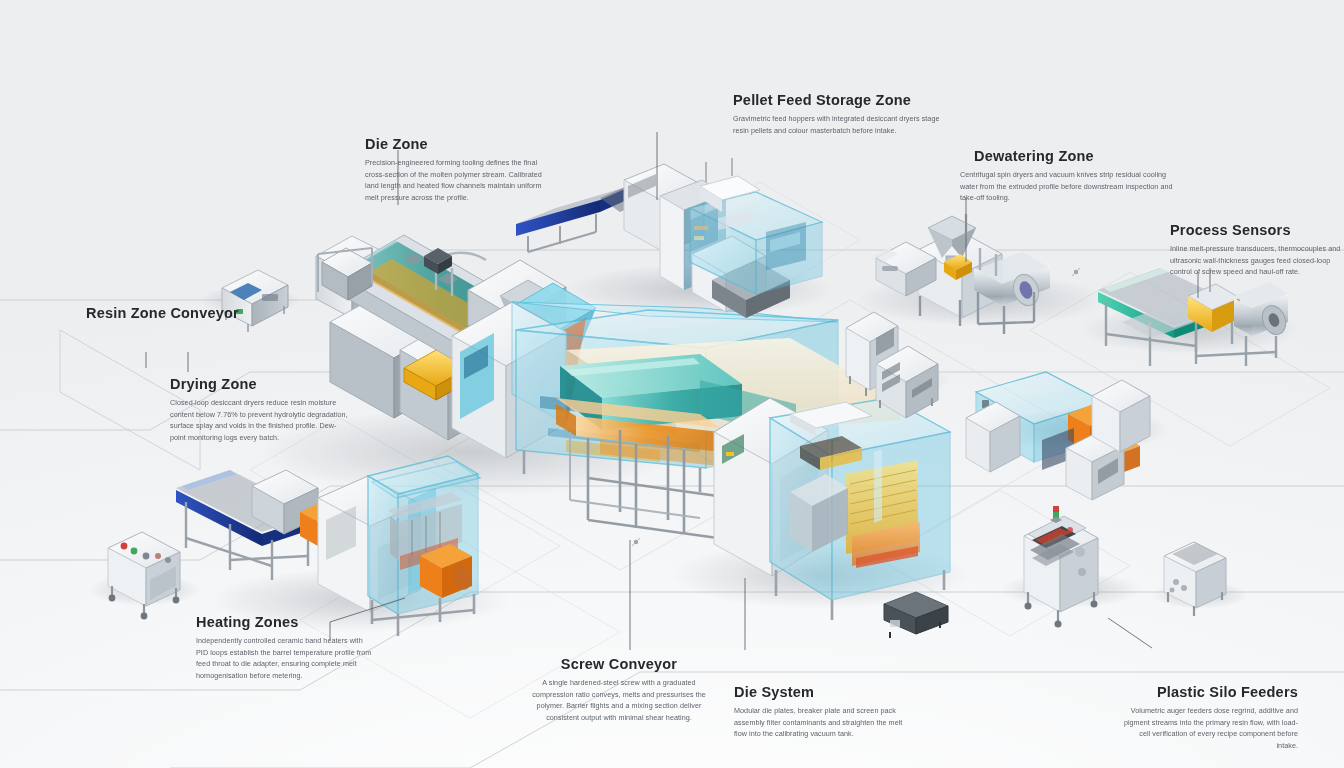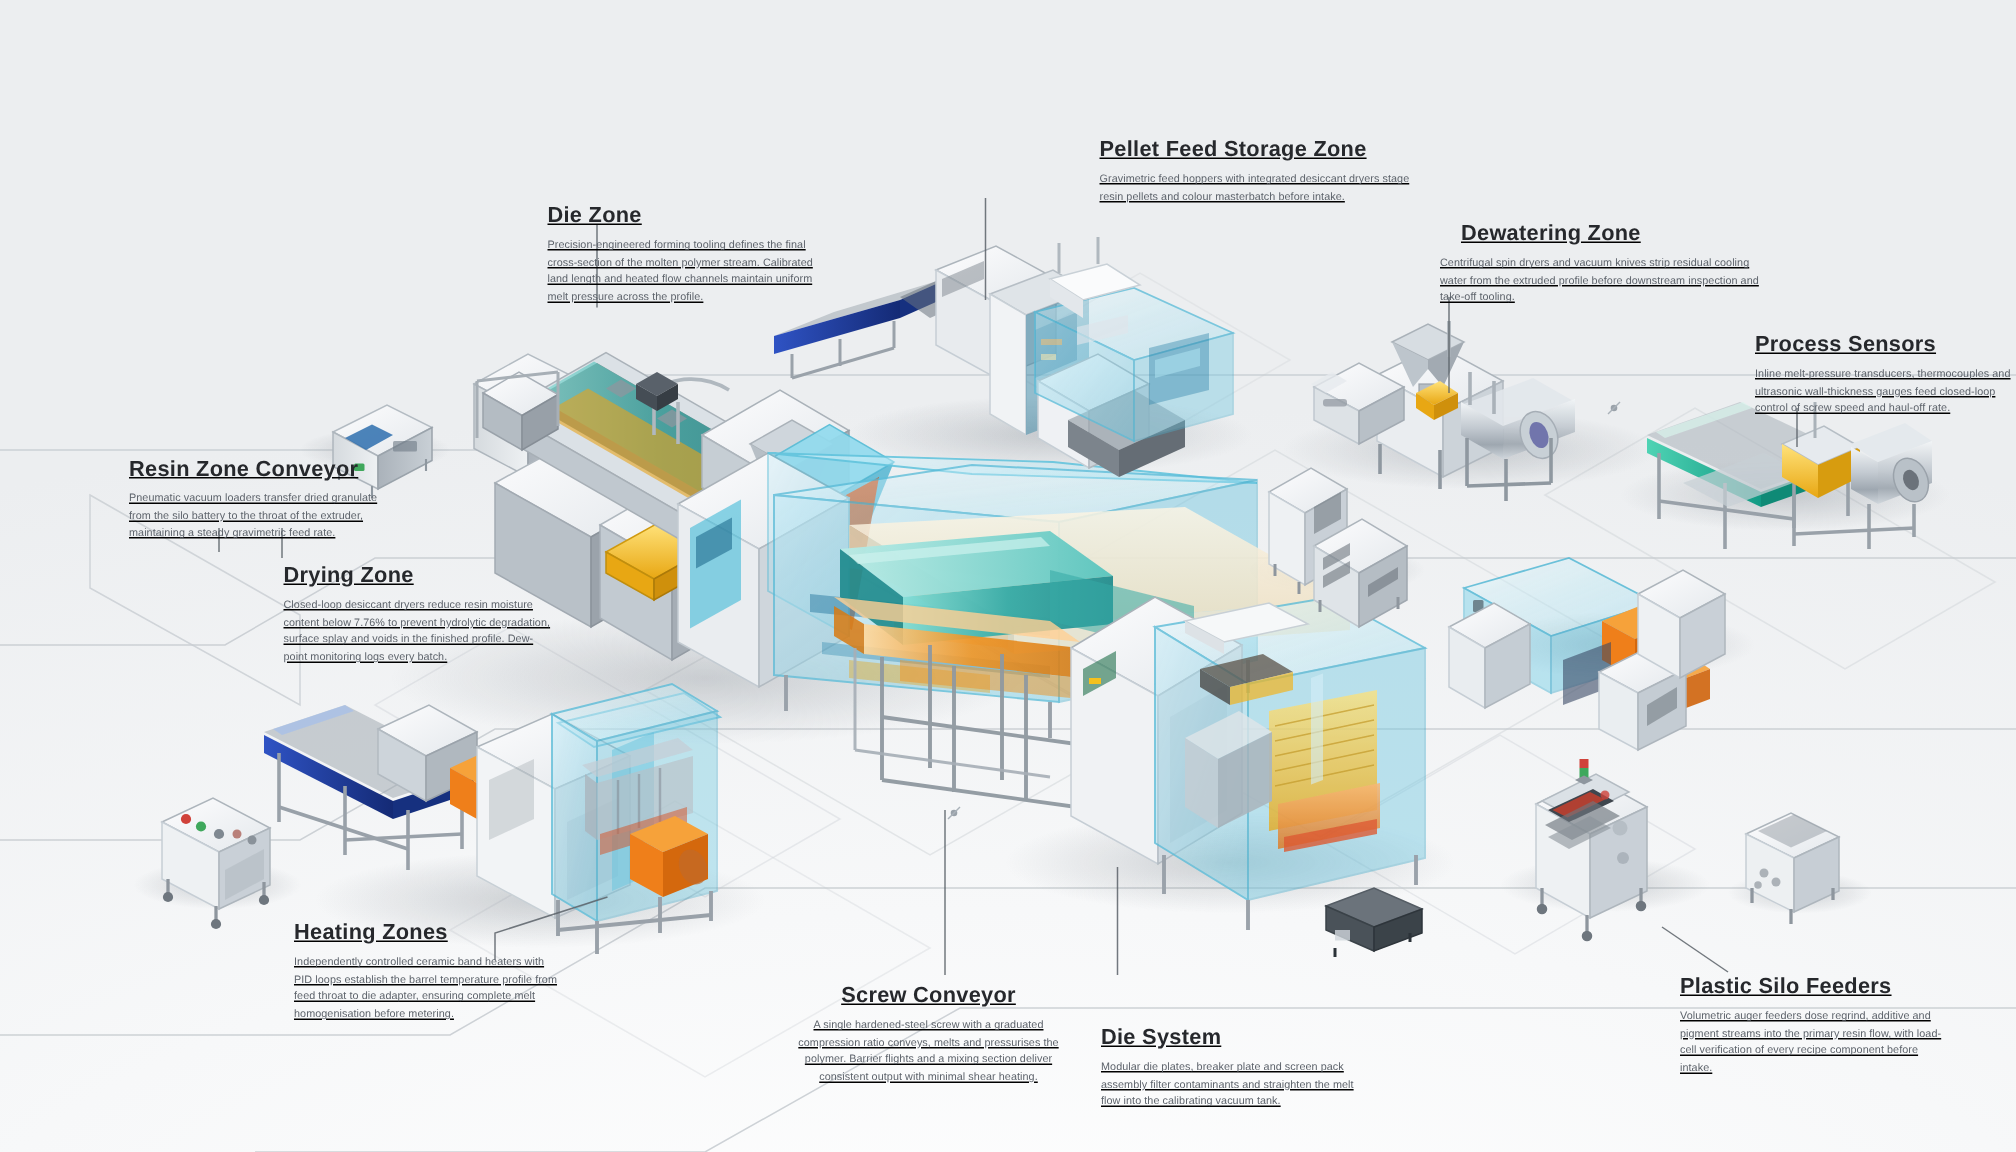--- a/index.html
+++ b/index.html
@@ -19,21 +19,20 @@
     overflow: hidden;
   }
   #floorlines, #mach { position:absolute; left:0; top:0; width:1344px; height:768px; }
   #floorlines { z-index: 1; }
   #mach { z-index: 2; }
   #leaders { position:absolute; left:0; top:0; width:1344px; height:768px; z-index: 5; }
   .callout {
     position: absolute;
     z-index: 6;
     width: 212px;
-    text-decoration: underline;
   }
   .callout .ctitle {
     font-size: 14.5px;
     font-weight: bold;
     color: #26282c;
     letter-spacing: .2px;
     margin: 0 0 5px 0;
     white-space: nowrap;
     filter: blur(.25px);
   }
@@ -756,41 +755,40 @@
     <p class="cbody">Centrifugal spin dryers and vacuum knives strip residual cooling water from the extruded profile before downstream inspection and take-off tooling.</p>
   </div>
 
   <div class="callout w-sm" style="left:1170px; top:222px;">
     <p class="ctitle">Process Sensors</p>
     <p class="cbody">Inline melt-pressure transducers, thermocouples and ultrasonic wall-thickness gauges feed closed-loop control of screw speed and haul-off rate.</p>
   </div>
 
   <div class="callout w-sm" style="left:86px; top:305px;">
     <p class="ctitle">Resin Zone Conveyor</p>
-    <p class="cbody">Pneumatic vacuum loaders transfer dried granulate from the silo battery to the throat of the extruder, maintaining a steady gravimetric feed rate.</p>
-  </div>
-
-  <div class="callout w-sm" style="left:189px; top:376px;">
+  </div>
+
+  <div class="callout w-sm" style="left:170px; top:376px;">
     <p class="ctitle">Drying Zone</p>
     <p class="cbody">Closed-loop desiccant dryers reduce resin moisture content below 7.76% to prevent hydrolytic degradation, surface splay and voids in the finished profile. Dew-point monitoring logs every batch.</p>
   </div>
 
   <div class="callout w-sm" style="left:196px; top:614px;">
     <p class="ctitle">Heating Zones</p>
     <p class="cbody">Independently controlled ceramic band heaters with PID loops establish the barrel temperature profile from feed throat to die adapter, ensuring complete melt homogenisation before metering.</p>
   </div>
 
   <div class="callout w-sm" style="left:530px; top:656px;text-align:center;">
     <p class="ctitle">Screw Conveyor</p>
     <p class="cbody">A single hardened-steel screw with a graduated compression ratio conveys, melts and pressurises the polymer. Barrier flights and a mixing section deliver consistent output with minimal shear heating.</p>
   </div>
 
   <div class="callout w-sm" style="left:734px; top:684px;">
     <p class="ctitle">Die System</p>
     <p class="cbody">Modular die plates, breaker plate and screen pack assembly filter contaminants and straighten the melt flow into the calibrating vacuum tank.</p>
   </div>
 
-  <div class="callout w-sm" style="left:1120px; top:650px;">
+  <div class="callout w-sm" style="left:1120px; top:684px;text-align:right;">
     <p class="ctitle">Plastic Silo Feeders</p>
     <p class="cbody">Volumetric auger feeders dose regrind, additive and pigment streams into the primary resin flow, with load-cell verification of every recipe component before intake.</p>
   </div>
 
 </div>
 
 </body></html>

